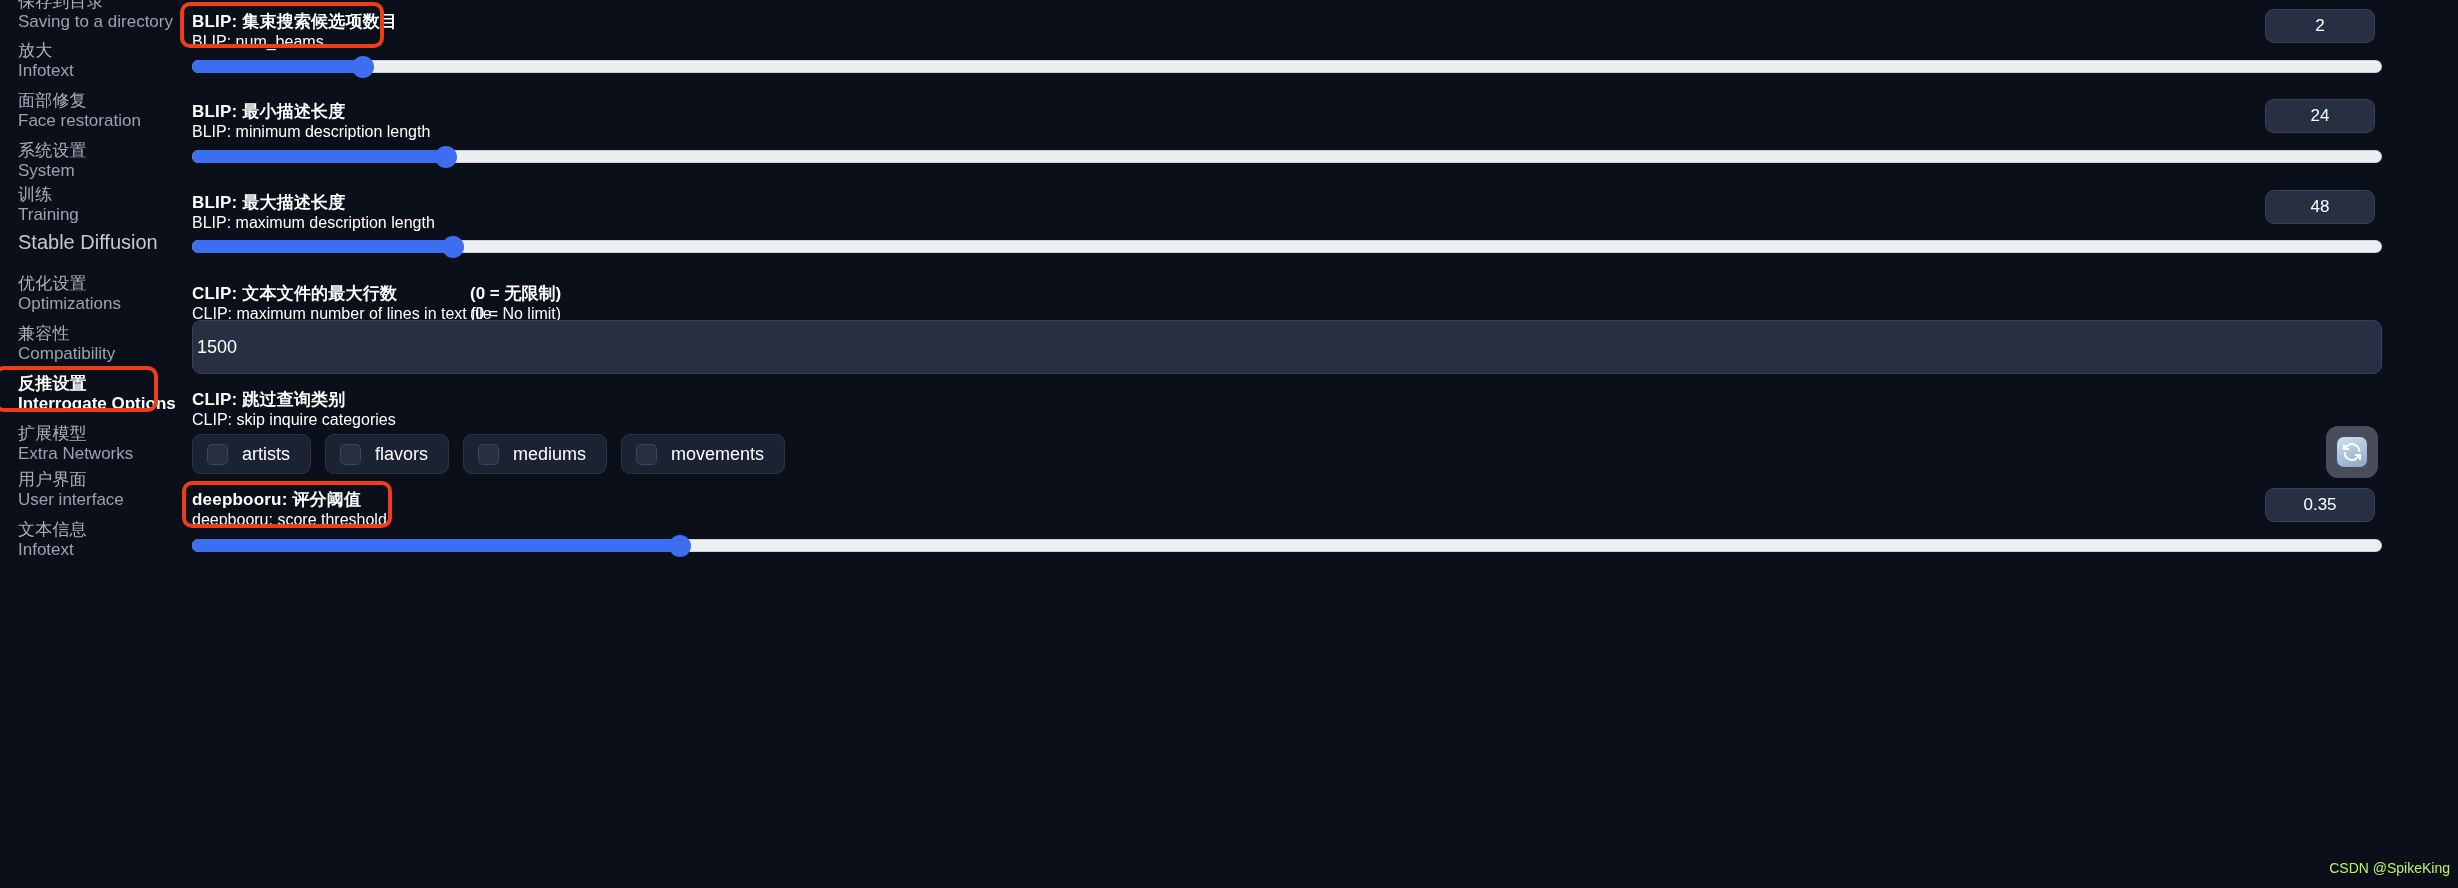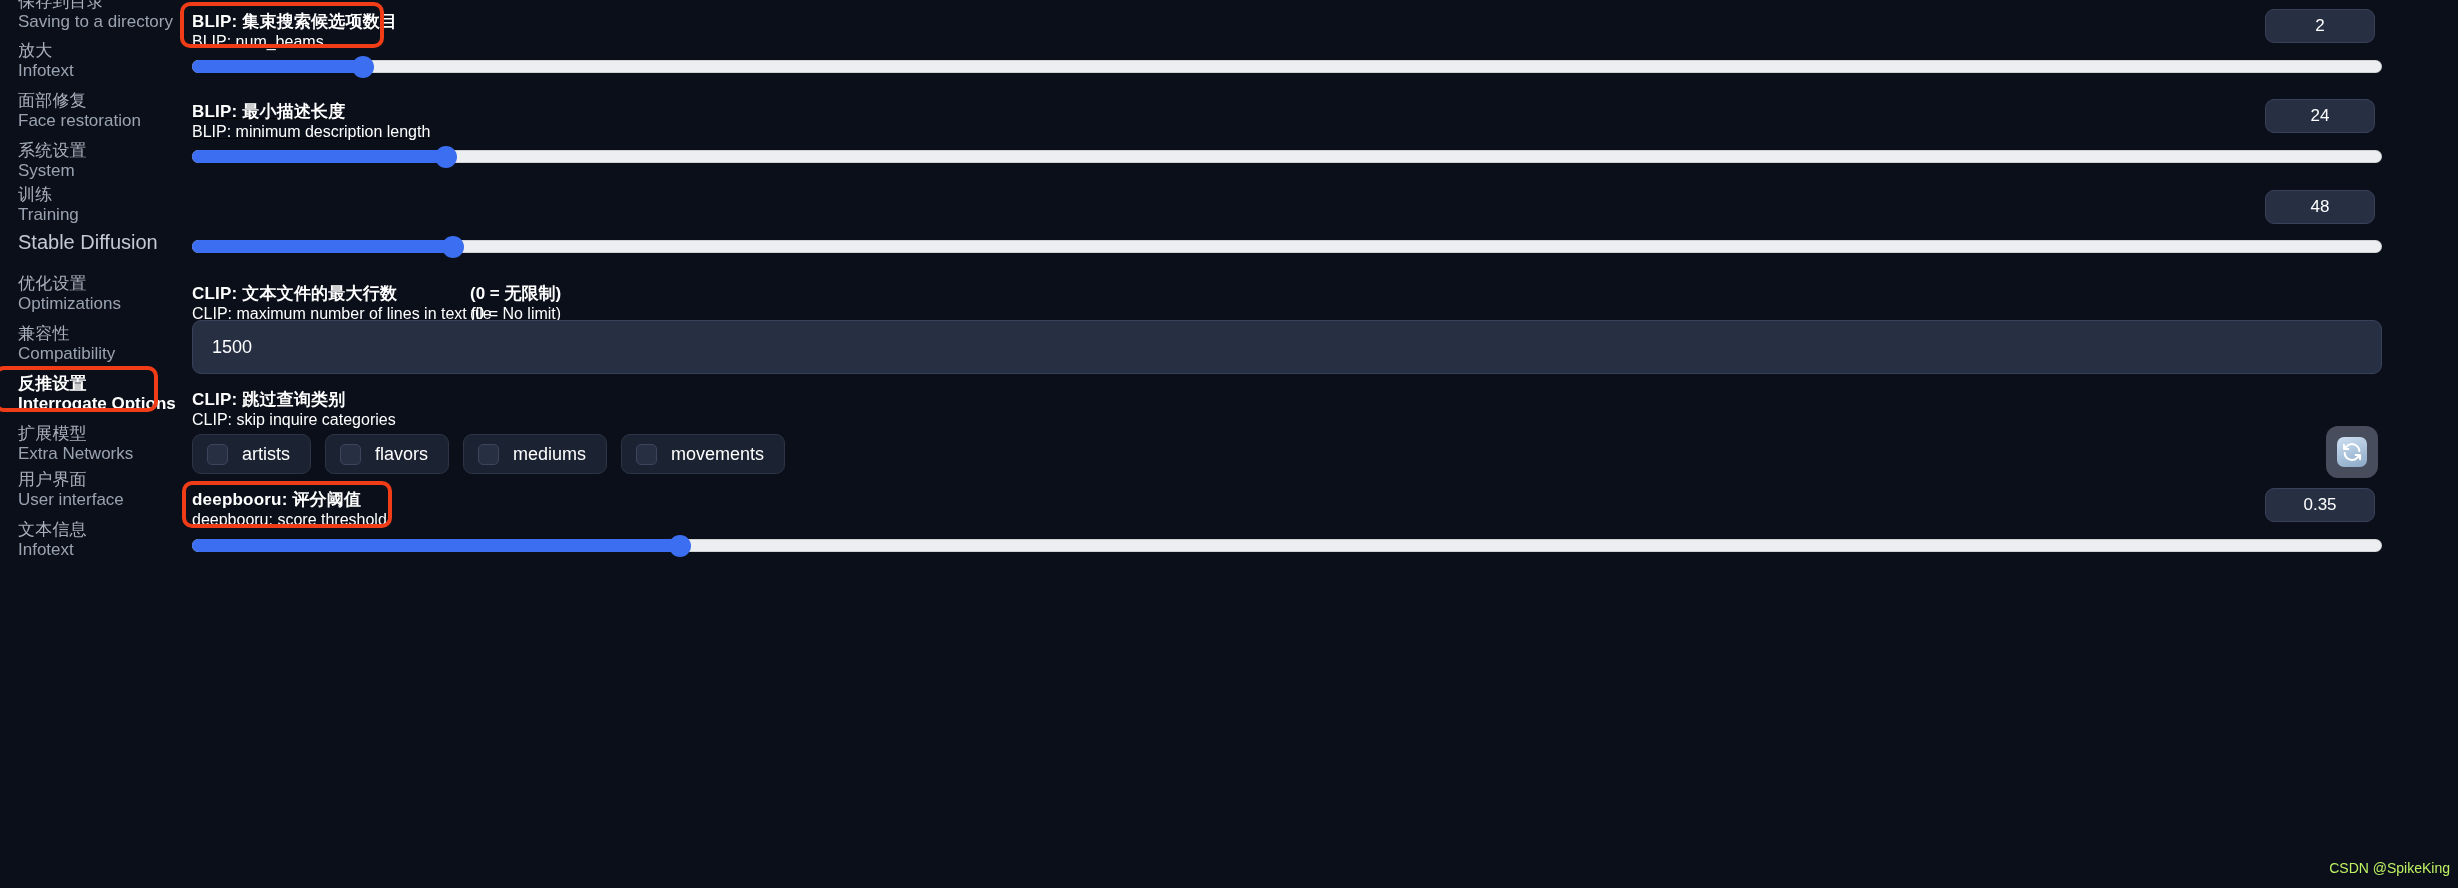--- a/index.html
+++ b/index.html
@@ -123,21 +123,21 @@
   .textinput {
     position: absolute;
     height: 54px;
     border-radius: 9px;
     background: #273043;
     border: 1px solid #39415a;
     color: #ffffff;
     font-size: 18px;
     display: flex;
     align-items: center;
-    padding-left: 19px;
+    padding-left: 4px;
   }
 
   
   .checkrow { position: absolute; display: flex; gap: 14px; }
   .checkpill {
     display: flex;
     align-items: center;
     gap: 14px;
     height: 40px;
     padding: 0 20px 0 14px;
@@ -279,20 +279,26 @@
         <span class="cn">BLIP: 最小描述长度</span>
         <span class="en">BLIP: minimum description length</span>
       </div>
     </div>
     <div class="numbox" style="top:99px; left:2085px;">24</div>
     <div class="slider" style="top:150px; left:12px; width:2190px;">
       <div class="fill" style="width:11.6%"></div>
       <div class="knob" style="left:11.6%"></div>
     </div>
 
+    <div class="row" style="top:193px; left:12px;">
+      <div class="label">
+        <span class="cn">BLIP: 最大描述长度</span>
+        <span class="en">BLIP: maximum description length</span>
+      </div>
+    </div>
     <div class="numbox" style="top:190px; left:2085px;">48</div>
     <div class="slider" style="top:240px; left:12px; width:2190px;">
       <div class="fill" style="width:11.9%"></div>
       <div class="knob" style="left:11.9%"></div>
     </div>
 
     <div class="row label inline-extra" style="top:284px; left:12px; width:600px; height:42px;">
       <span class="cn">CLIP: 文本文件的最大行数</span>
       <span class="en">CLIP: maximum number of lines in text file</span>
       <span class="extra-cn">(0 = 无限制)</span>

